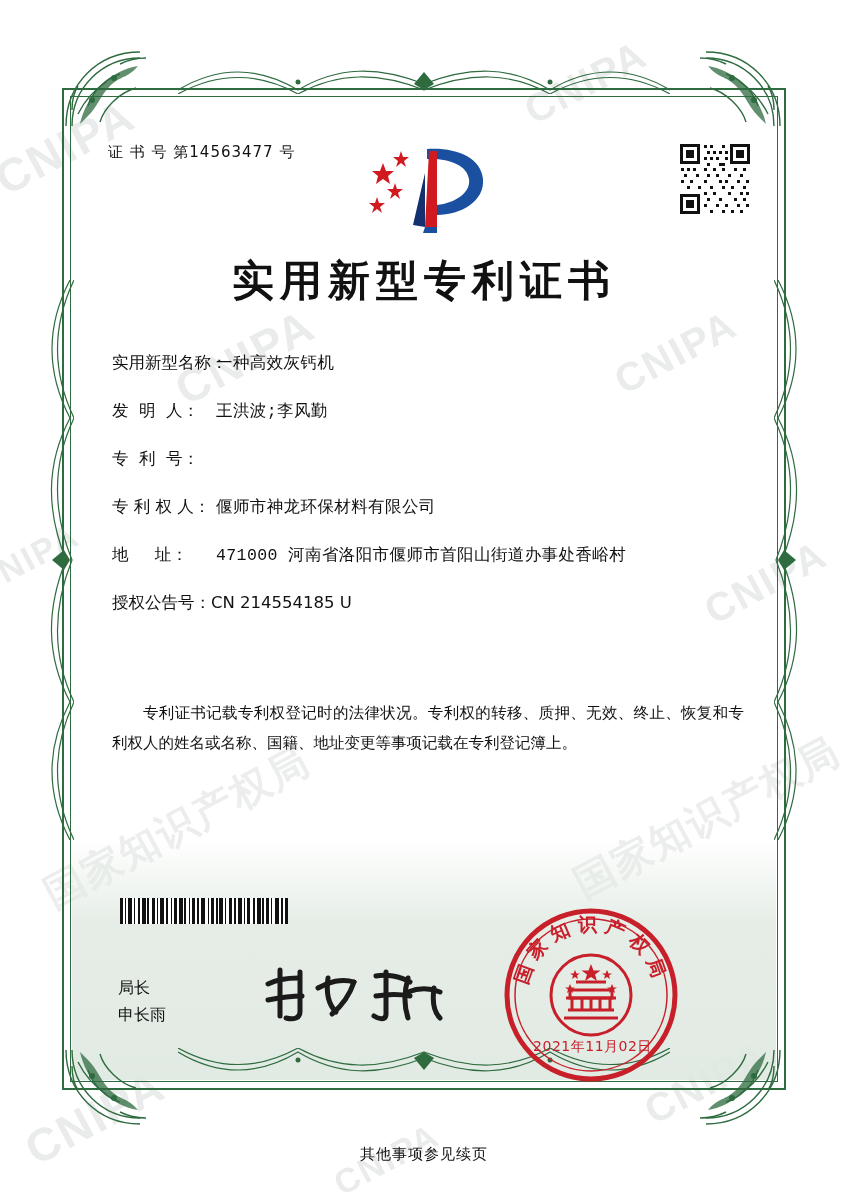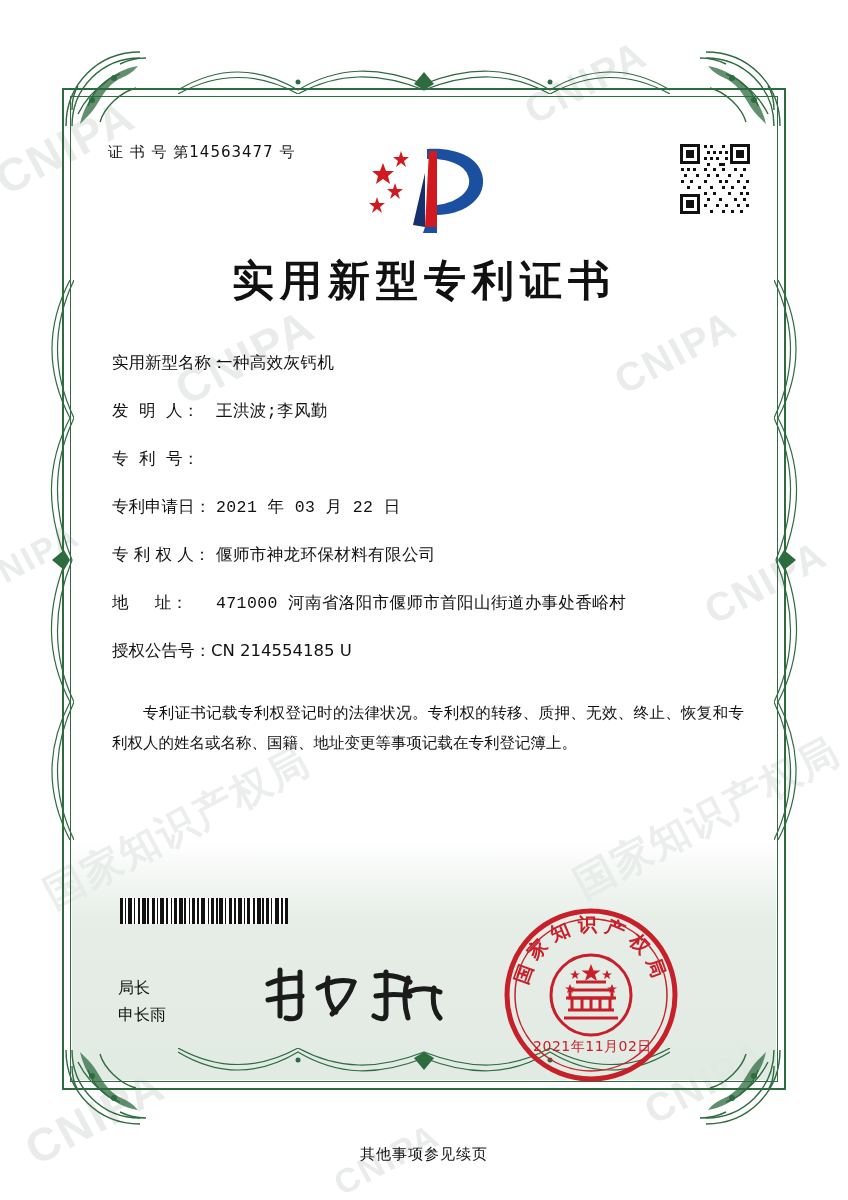--- a/index.html
+++ b/index.html
@@ -474,24 +474,20 @@
 
     <div class="field">
       <span class="lbl">发  明  人：</span>
       <span class="val">王洪波;李风勤</span>
     </div>
 
     <div class="field">
       <span class="lbl">专  利  号：</span>
     </div>
 
-    <div class="field">
-      <span class="lbl">专利申请日：</span>
-      <span class="val">2021 年 03 月 22 日</span>
-    </div>
 
     <div class="field">
       <span class="lbl">专 利 权 人：</span>
       <span class="val">偃师市神龙环保材料有限公司</span>
     </div>
 
     <div class="field">
       <span class="lbl">地     址：</span>
       <span class="val">471000 河南省洛阳市偃师市首阳山街道办事处香峪村</span>
     </div>

